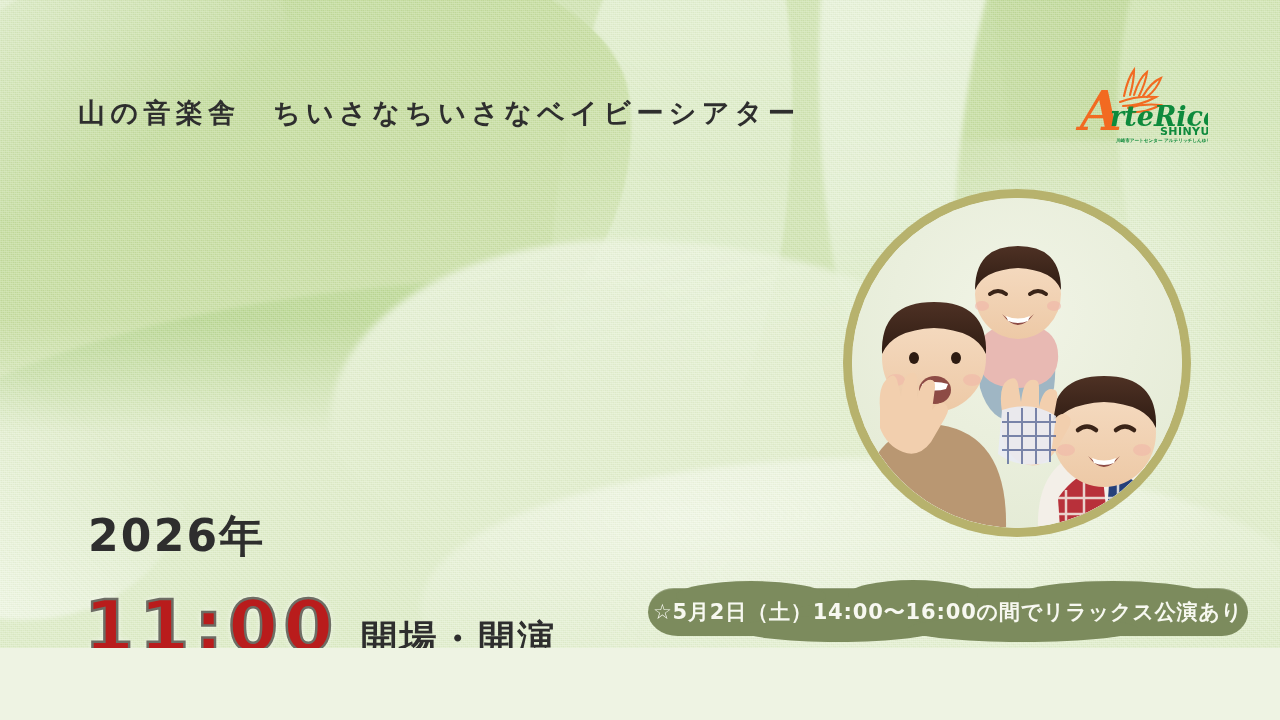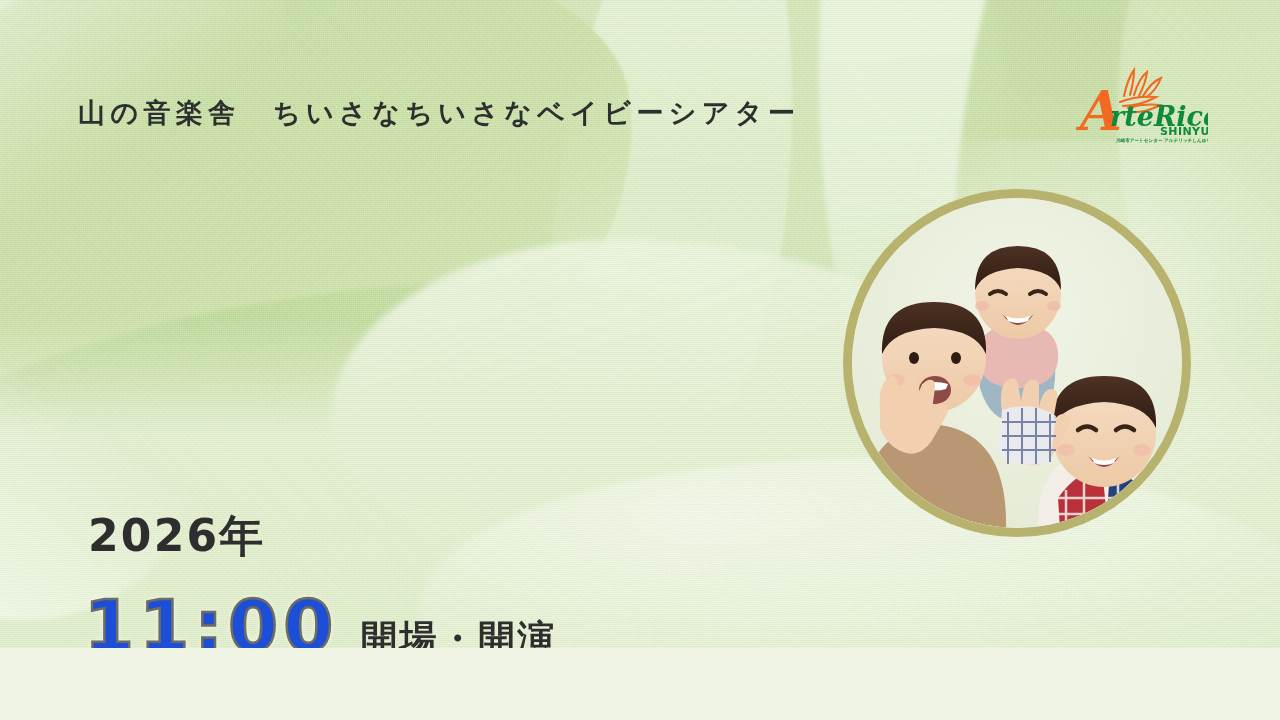--- a/index.html
+++ b/index.html
@@ -157,21 +157,21 @@
   }
   .kan{
     font-size:42px;color:#2e2e2e;font-weight:700;letter-spacing:.01em;
   }
 
   .timeline{
     position:absolute;left:84px;top:584px;
     font-size:0;white-space:nowrap;
   }
   .num-time{
-    font-size:72px;color:#1d4ed8;font-weight:900;
+    font-size:72px;color:#b91c1c;font-weight:900;
     -webkit-text-stroke:2.5px #6d6d64;
     text-shadow:0 0 6px rgba(255,255,255,.85);
     letter-spacing:.07em;
   }
   .kan-time{
     font-size:37px;color:#2e2e2e;font-weight:700;letter-spacing:.06em;
     margin-left:22px;
   }
 
   
@@ -338,15 +338,21 @@
             <path d="M150 212 q30 -10 54 6 l-6 46 q-30 8 -52 -8z" fill="#e9ecf4"></path>
             <g stroke="#4c5e96" stroke-width="2" opacity=".8">
               <path d="M156 214 l0 52 M170 210 l0 56 M184 210 l0 56 M198 216 l0 48"></path>
               <path d="M150 224 l54 0 M150 238 l54 0 M150 252 l54 0"></path>
             </g>
           </g>
         </g>
       </svg>
     </div>
 
+    <div class="banner">
+      <span class="banner-bump1"></span>
+      <span class="banner-bump2"></span>
+      <span class="banner-bump3"></span>
+      <span class="banner-text">☆5月2日（土）14:00〜16:00の間でリラックス公演あり</span>
+    </div>
 
   </div>
 </div>
 
 </body></html>

